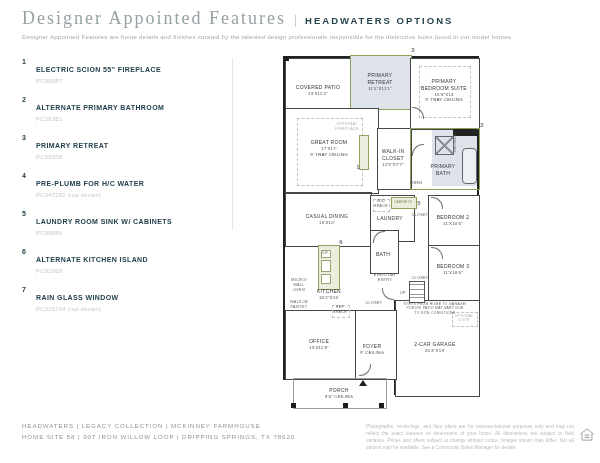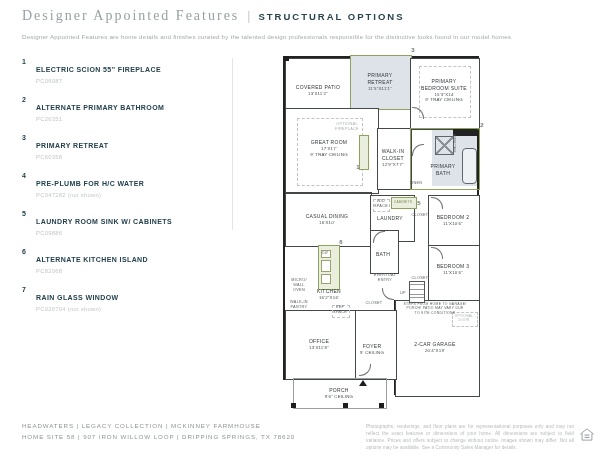--- a/index.html
+++ b/index.html
@@ -1,21 +1,21 @@
 <!DOCTYPE html>
 <html><head>
 <meta charset="utf-8">
 <style>
   html,body{margin:0;padding:0;background:#ffffff;}
   #page{position:relative;width:600px;height:463px;background:#ffffff;overflow:hidden;
         font-family:"Liberation Sans",sans-serif;}
   .abs{position:absolute;}
   
   .title-row{position:absolute;left:22px;top:8px;display:flex;align-items:baseline;gap:8px;}
-  .title-serif{font-family:"Liberation Serif",serif;font-size:14px;letter-spacing:2px;color:#97a1a4;font-weight:400;}
+  .title-serif{font-family:"Liberation Serif",serif;font-size:18px;letter-spacing:2px;color:#97a1a4;font-weight:400;}
   .title-sep{color:#c4c9cb;font-size:12px;font-weight:300;}
   .title-caps{font-size:9.5px;font-weight:bold;letter-spacing:2px;color:#27434f;}
   .subtitle{position:absolute;left:22px;top:33px;font-size:6.2px;color:#a3a9ab;letter-spacing:.2px;}
   
   .feat{position:absolute;left:22px;width:215px;}
   .feat-item{display:flex;margin-bottom:12px;}
   .feat-num{width:14px;flex:none;font-size:7px;font-weight:bold;color:#24424f;}
   .feat-label{font-size:7px;font-weight:bold;color:#24424f;letter-spacing:.4px;}
   .feat-code{font-size:5.8px;color:#c2c6c8;margin-top:2px;font-weight:400;letter-spacing:.3px;}
   .vdiv{position:absolute;left:232px;top:58px;width:1px;height:172px;background:#e2e4e5;}
@@ -53,21 +53,21 @@
   .eh-logo{position:absolute;left:580px;top:427px;}
 </style>
 </head>
 <body>
 
 <div id="page">
 
   <div class="title-row">
     <span class="title-serif">Designer Appointed Features</span>
     <span class="title-sep">|</span>
-    <span class="title-caps">STRUCTURAL OPTIONS</span>
+    <span class="title-caps">HEADWATERS OPTIONS</span>
   </div>
   <div class="subtitle">Designer Appointed Features are home details and finishes curated by the talented design professionals responsible for the distinctive looks found in our model homes.</div>
 
   <div class="feat" style="top:58px;">
     <div class="feat-item">
       <span class="feat-num">1</span>
       <span><span class="feat-label">ELECTRIC SCION 55" FIREPLACE</span>
         <div class="feat-code">PC06087</div></span>
     </div>
     <div class="feat-item">

